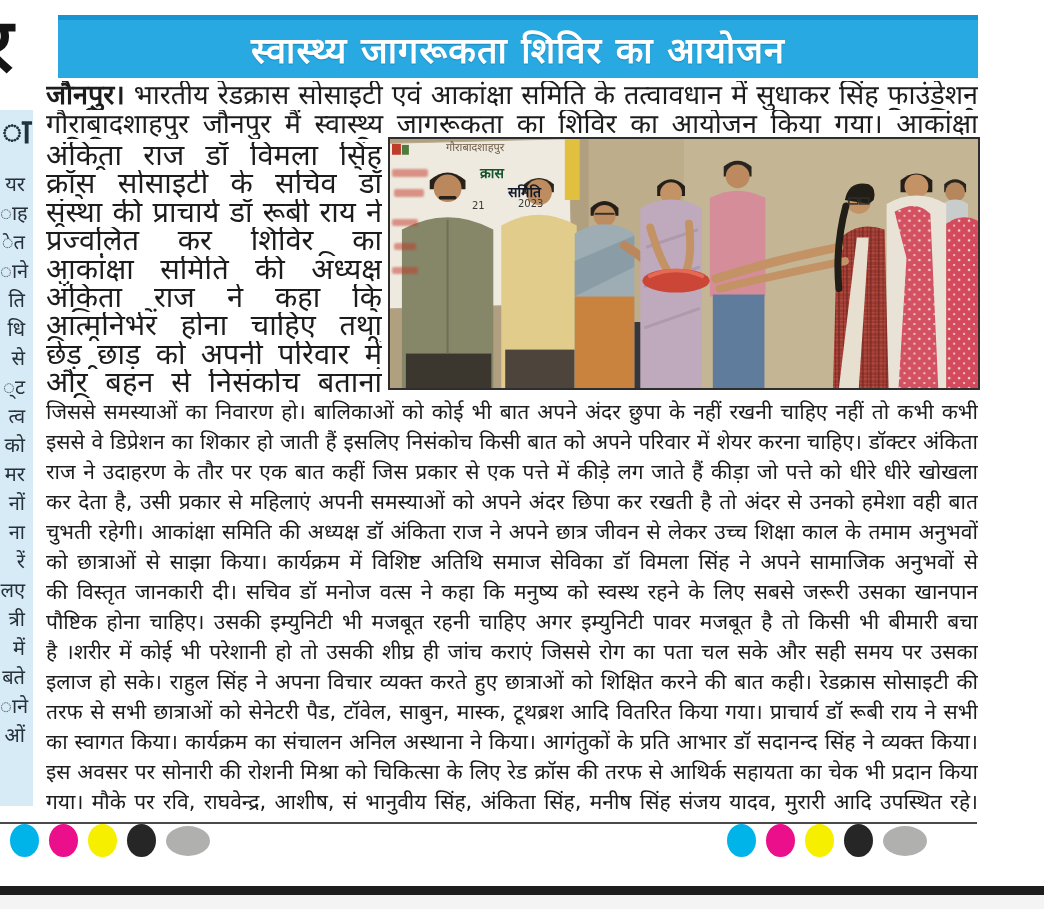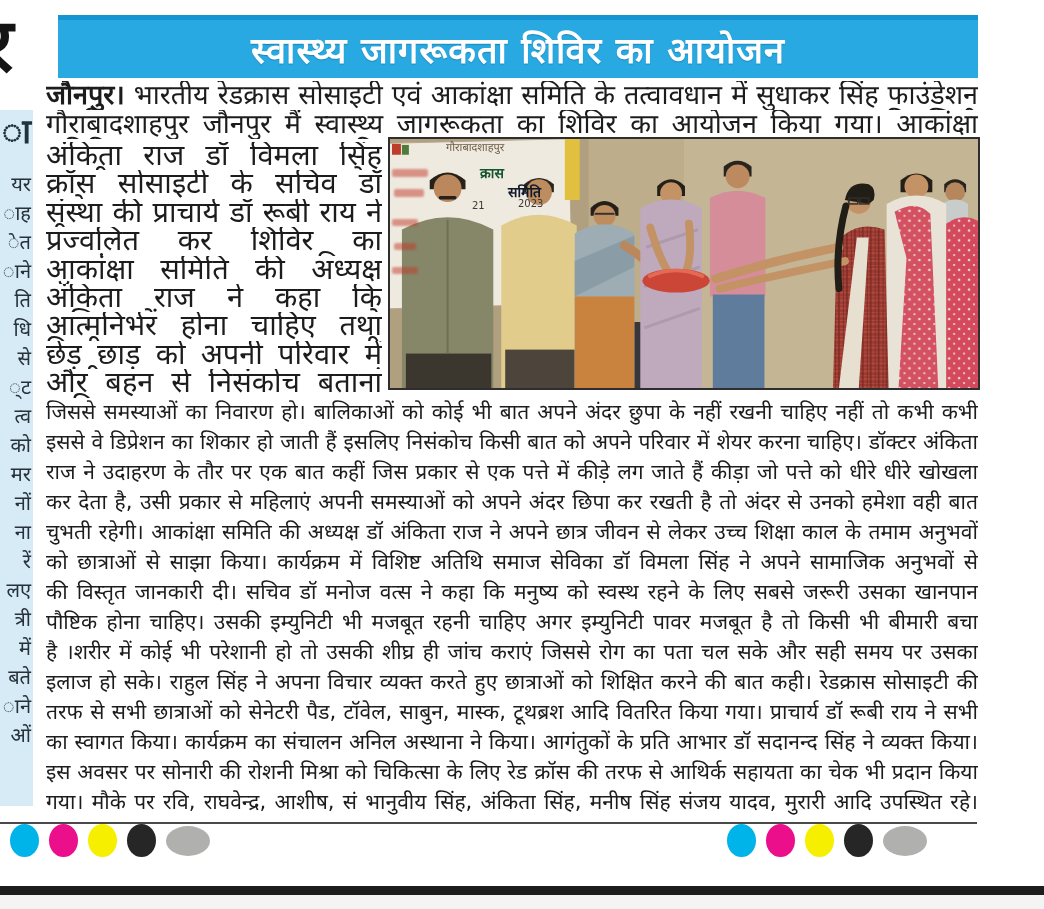--- a/index.html
+++ b/index.html
@@ -4,21 +4,21 @@
 <style>
   html,body{margin:0;padding:0;background:#ffffff;}
   .page{position:relative;width:1044px;height:909px;background:#ffffff;overflow:hidden;
         font-family:"DejaVu Sans","Liberation Sans",sans-serif;color:#1c1c1c;}
 
   
   .big-glyph{position:absolute;left:-17px;top:8px;font-size:74px;font-weight:bold;color:#141414;line-height:1;}
   .left-strip{position:absolute;left:0;top:110px;width:33px;height:696px;background:#d7ebf7;overflow:hidden;}
   .strip-top-glyph{font-size:34px;font-weight:bold;color:#20333d;text-align:right;padding:4px 2px 8px 0;line-height:1;}
   .strip-frags{margin-top:14px;}
-  .frag{height:29px;line-height:29px;font-size:20px;color:#27313a;text-align:right;padding-right:2px;white-space:nowrap;}
+  .frag{height:29px;line-height:29px;font-size:20px;color:#27313a;text-align:right;padding-right:8px;white-space:nowrap;}
 
   
   .headline{position:absolute;left:58px;top:15px;width:920px;height:63px;background:#29a9e1;
             border-top:5px solid #1795d2;box-sizing:border-box;display:flex;align-items:center;justify-content:center;}
   .headline span{color:#ffffff;font-weight:bold;font-size:36px;letter-spacing:1px;text-shadow:0 1px 1px rgba(0,40,70,.25);}
 
   
   .tline{text-align:justify;text-align-last:justify;overflow:hidden;}
   .lead{position:absolute;left:46px;top:81px;width:932px;}
   .lead .tline{height:29px;line-height:28px;font-size:27px;}

